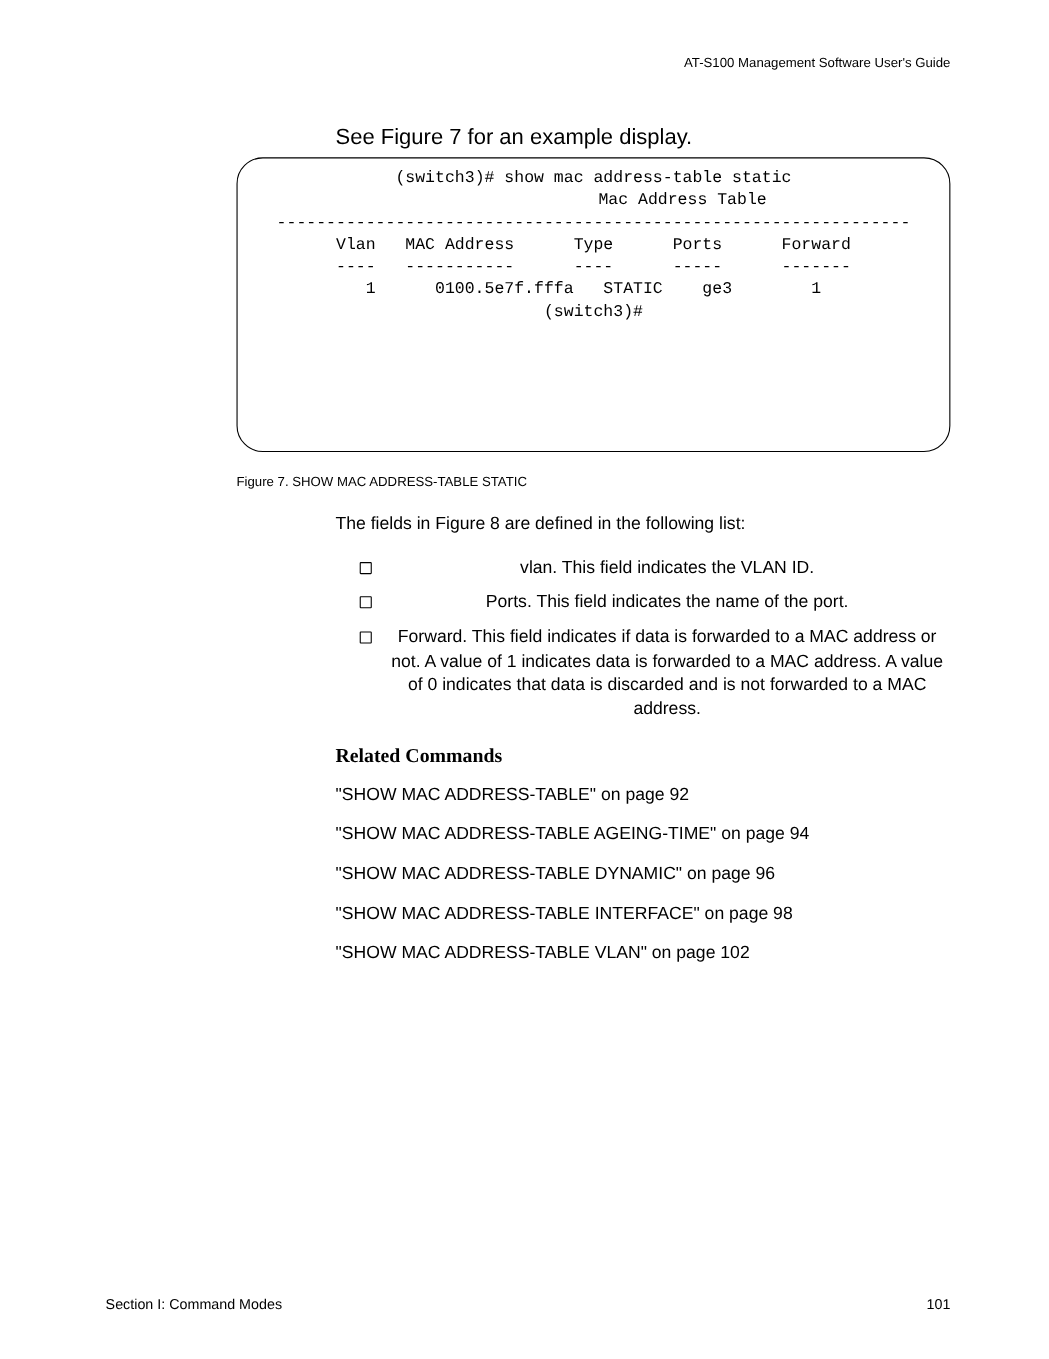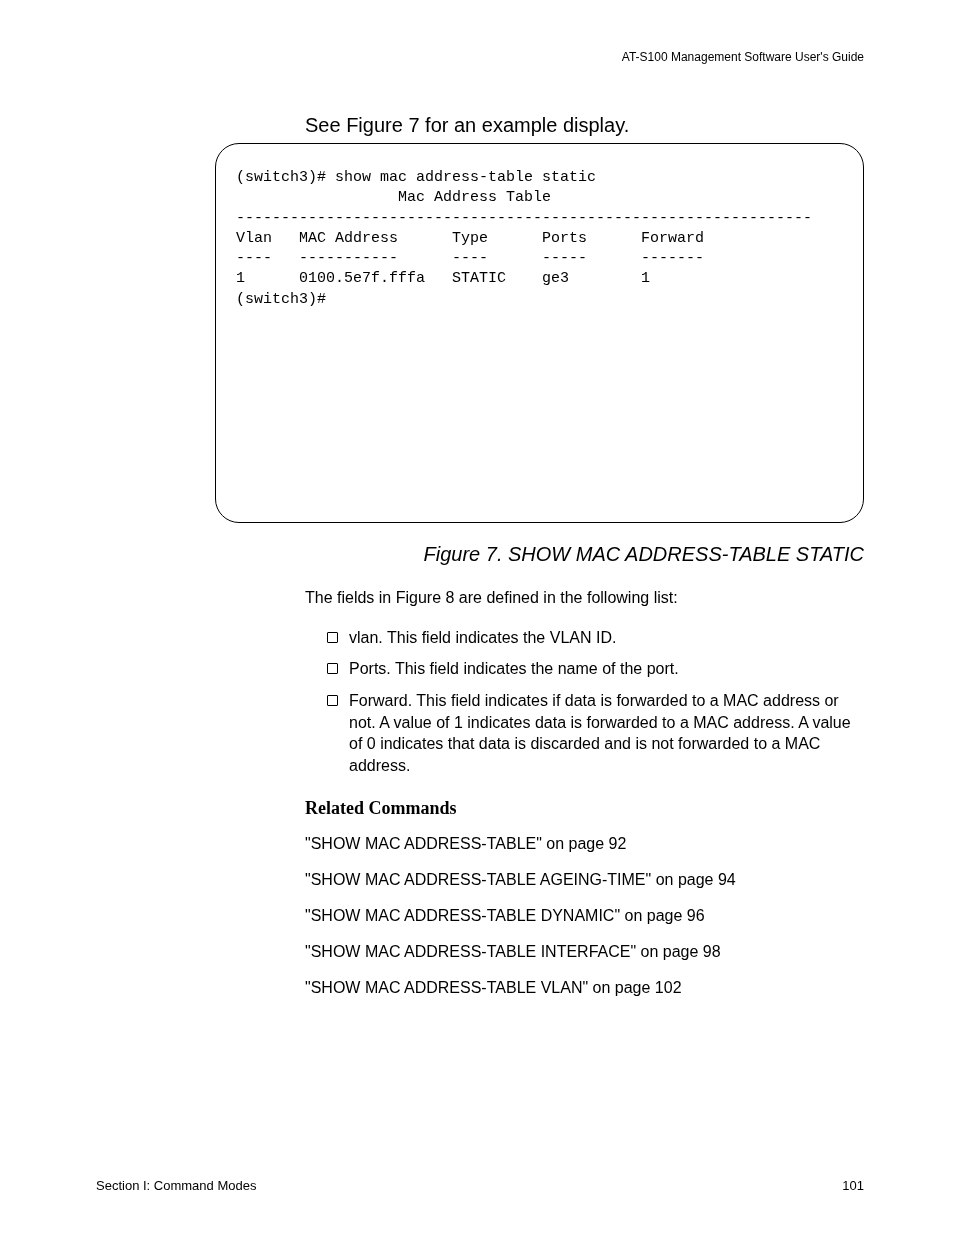--- a/index.html
+++ b/index.html
@@ -22,46 +22,47 @@
     .content {
       margin-left: 215px;
     }
     .intro-text {
       font-size: 20px;
       margin-bottom: 6px;
     }
     .terminal-box {
       border: 1.5px solid #000;
       border-radius: 24px;
-      padding: 24px 20px 20px 20px;
+      padding: 8px 20px 20px 20px;
       margin-left: -90px;
       margin-bottom: 20px;
-      height: 380px;
+      height: 268px;
       font-family: "Courier New", monospace;
       font-size: 15px;
       line-height: 1.35;
       white-space: pre;
       overflow: hidden;
+      text-align: center;
     }
     .figure-caption {
-      text-align: right;
-      font-size: 20px;
+      text-align: left;
+      font-size: 12px;
       margin-left: -90px;
       margin-bottom: 22px;
-      font-style: italic;
     }
     .body-text {
       font-size: 16px;
       margin-bottom: 18px;
       line-height: 1.3;
     }
     ul.field-list {
       list-style: none;
       padding-left: 22px;
       margin-bottom: 22px;
+      text-align: center;
     }
     ul.field-list li {
       position: relative;
       padding-left: 22px;
       font-size: 16px;
       line-height: 1.35;
       margin-bottom: 10px;
     }
     ul.field-list li::before {
       content: "";

